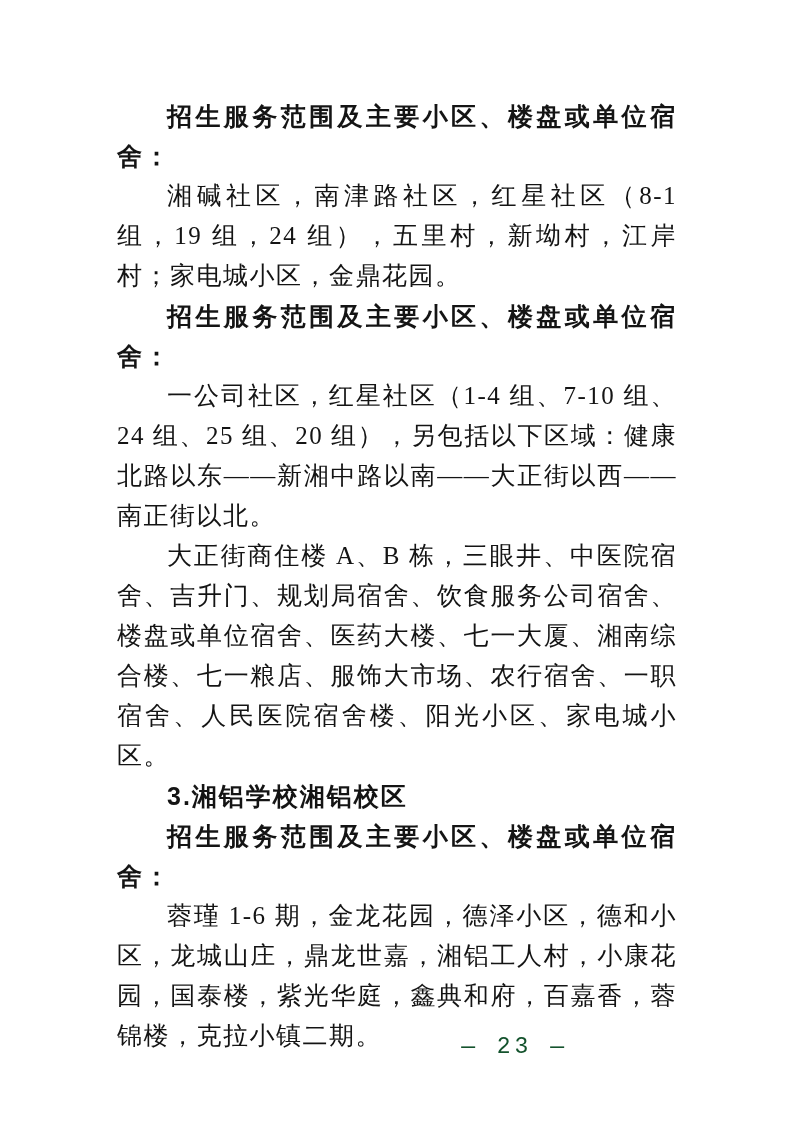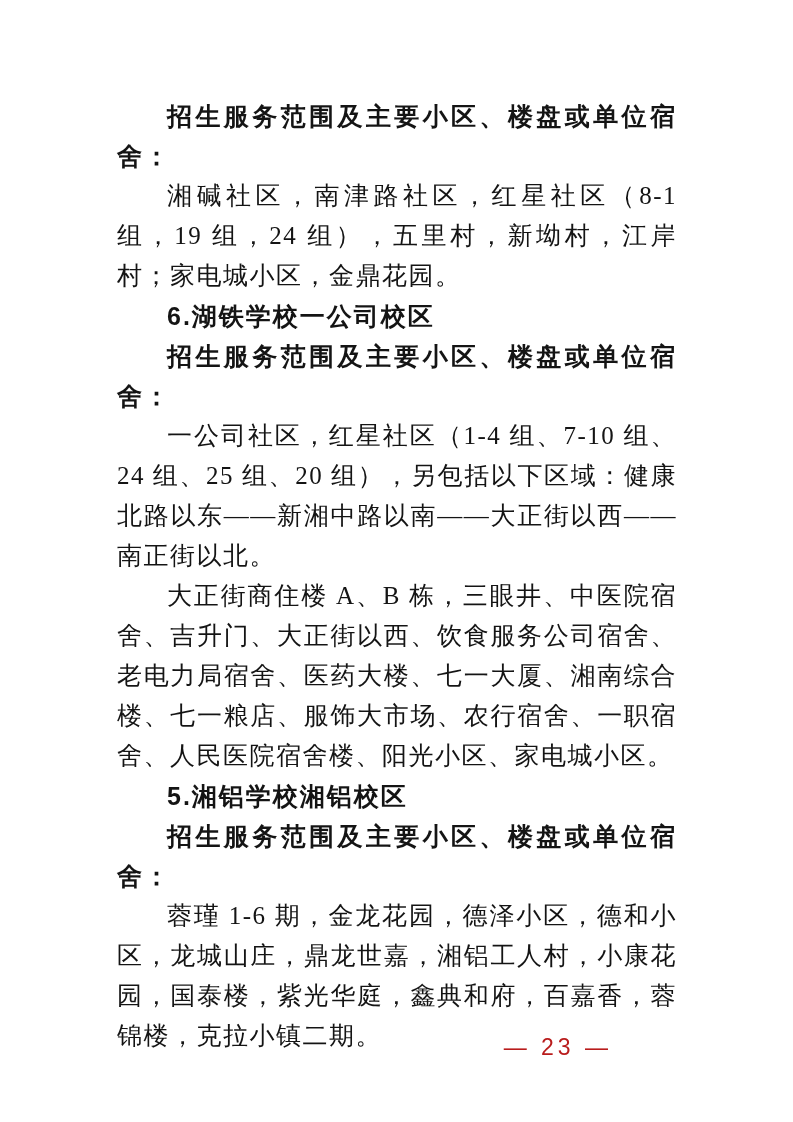--- a/index.html
+++ b/index.html
@@ -8,21 +8,20 @@
     background: #ffffff;
   }
   .page {
     position: relative;
     width: 688px;
     height: 1122px;
     background: #ffffff;
     color: #000000;
     overflow: hidden;
     font-family: "Liberation Serif", serif;
-    padding-left: 44px;
   }
   .content {
     position: absolute;
     left: 117px;
     top: 96px;
     width: 560px;
   }
   .block {
     margin: 0;
     font-size: 25px;
@@ -41,34 +40,33 @@
     font-weight: 700;
     letter-spacing: 2px;
   }
   .footer {
     position: absolute;
     top: 1032px;
     right: 120px;
     font-size: 23px;
     line-height: 30px;
     letter-spacing: 4px;
-    color: #b91c1c;
-    font-family: Liberation Sans, sans-serif;
+    color: #14532d;
+    font-family: Liberation Mono, monospace;
   }
 </style>
 </head>
 <body>
 
 <div class="page">
   <div class="content">
     <p class="block heading">招生服务范围及主要小区、楼盘或单位宿舍：</p>
     <p class="block para">湘碱社区，南津路社区，红星社区（8-1 组，19 组，24 组），五里村，新坳村，江岸村；家电城小区，金鼎花园。</p>
-    <p class="block heading">6.湖铁学校一公司校区</p>
     <p class="block heading">招生服务范围及主要小区、楼盘或单位宿舍：</p>
     <p class="block para">一公司社区，红星社区（1-4 组、7-10 组、24 组、25 组、20 组），另包括以下区域：健康北路以东——新湘中路以南——大正街以西——南正街以北。</p>
-    <p class="block para">大正街商住楼 A、B 栋，三眼井、中医院宿舍、吉升门、大正街以西、饮食服务公司宿舍、老电力局宿舍、医药大楼、七一大厦、湘南综合楼、七一粮店、服饰大市场、农行宿舍、一职宿舍、人民医院宿舍楼、阳光小区、家电城小区。</p>
-    <p class="block heading">5.湘铝学校湘铝校区</p>
+    <p class="block para">大正街商住楼 A、B 栋，三眼井、中医院宿舍、吉升门、规划局宿舍、饮食服务公司宿舍、楼盘或单位宿舍、医药大楼、七一大厦、湘南综合楼、七一粮店、服饰大市场、农行宿舍、一职宿舍、人民医院宿舍楼、阳光小区、家电城小区。</p>
+    <p class="block heading">3.湘铝学校湘铝校区</p>
     <p class="block heading">招生服务范围及主要小区、楼盘或单位宿舍：</p>
     <p class="block para">蓉瑾 1-6 期，金龙花园，德泽小区，德和小区，龙城山庄，鼎龙世嘉，湘铝工人村，小康花园，国泰楼，紫光华庭，鑫典和府，百嘉香，蓉锦楼，克拉小镇二期。</p>
 
   </div>
   <div class="footer">— 23 —</div>
 </div>
 
 </body></html>

